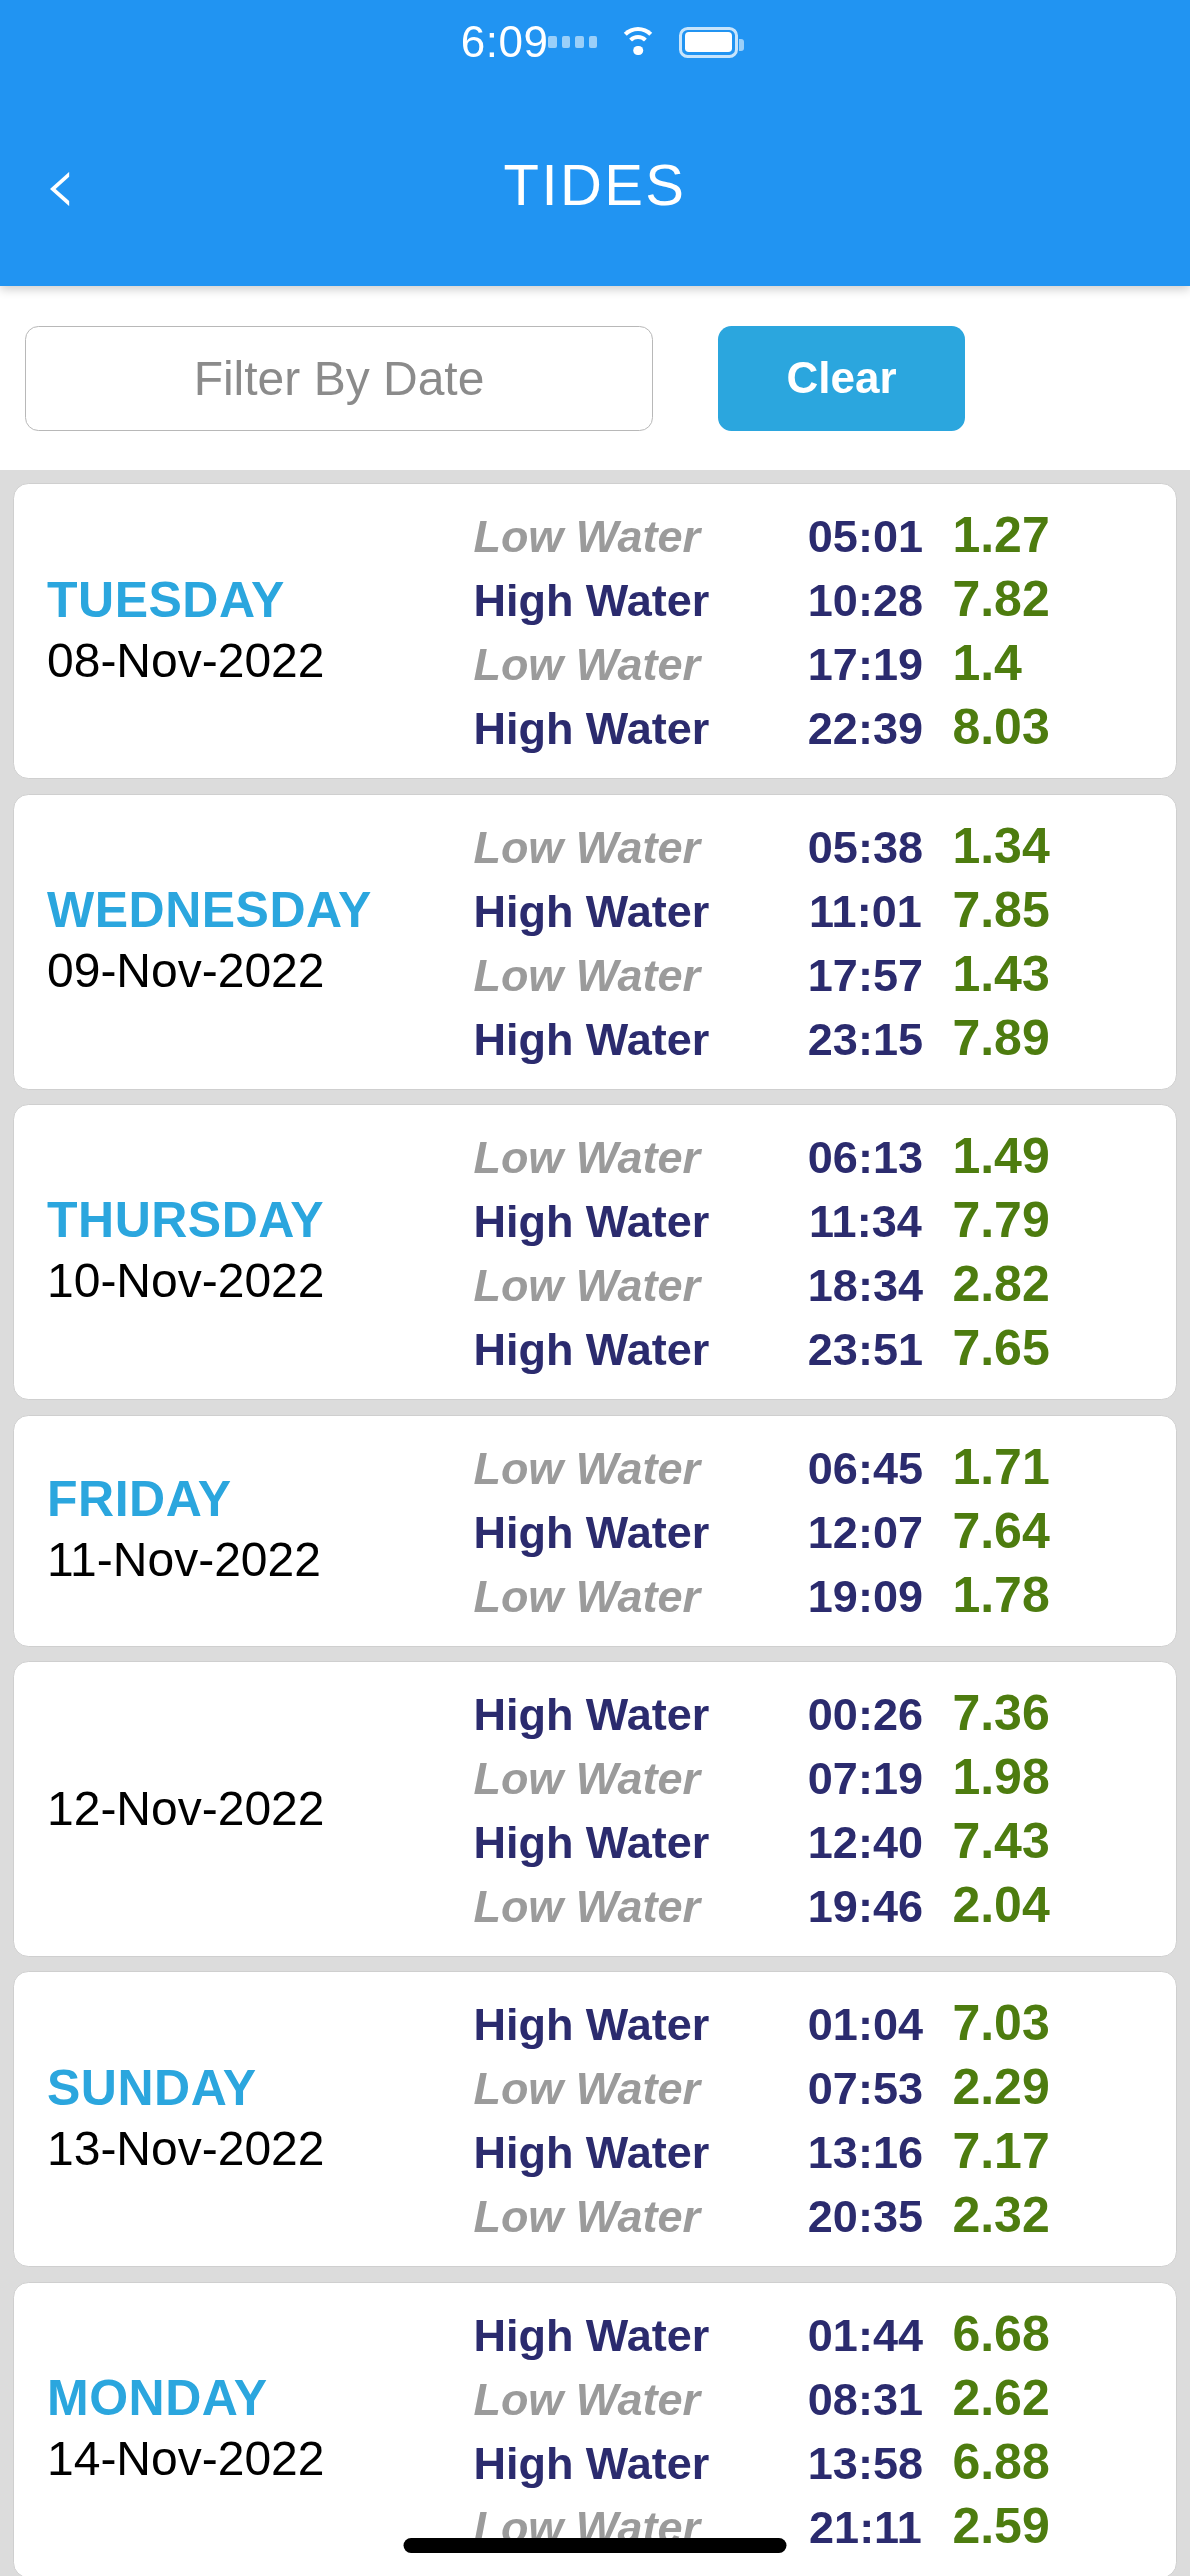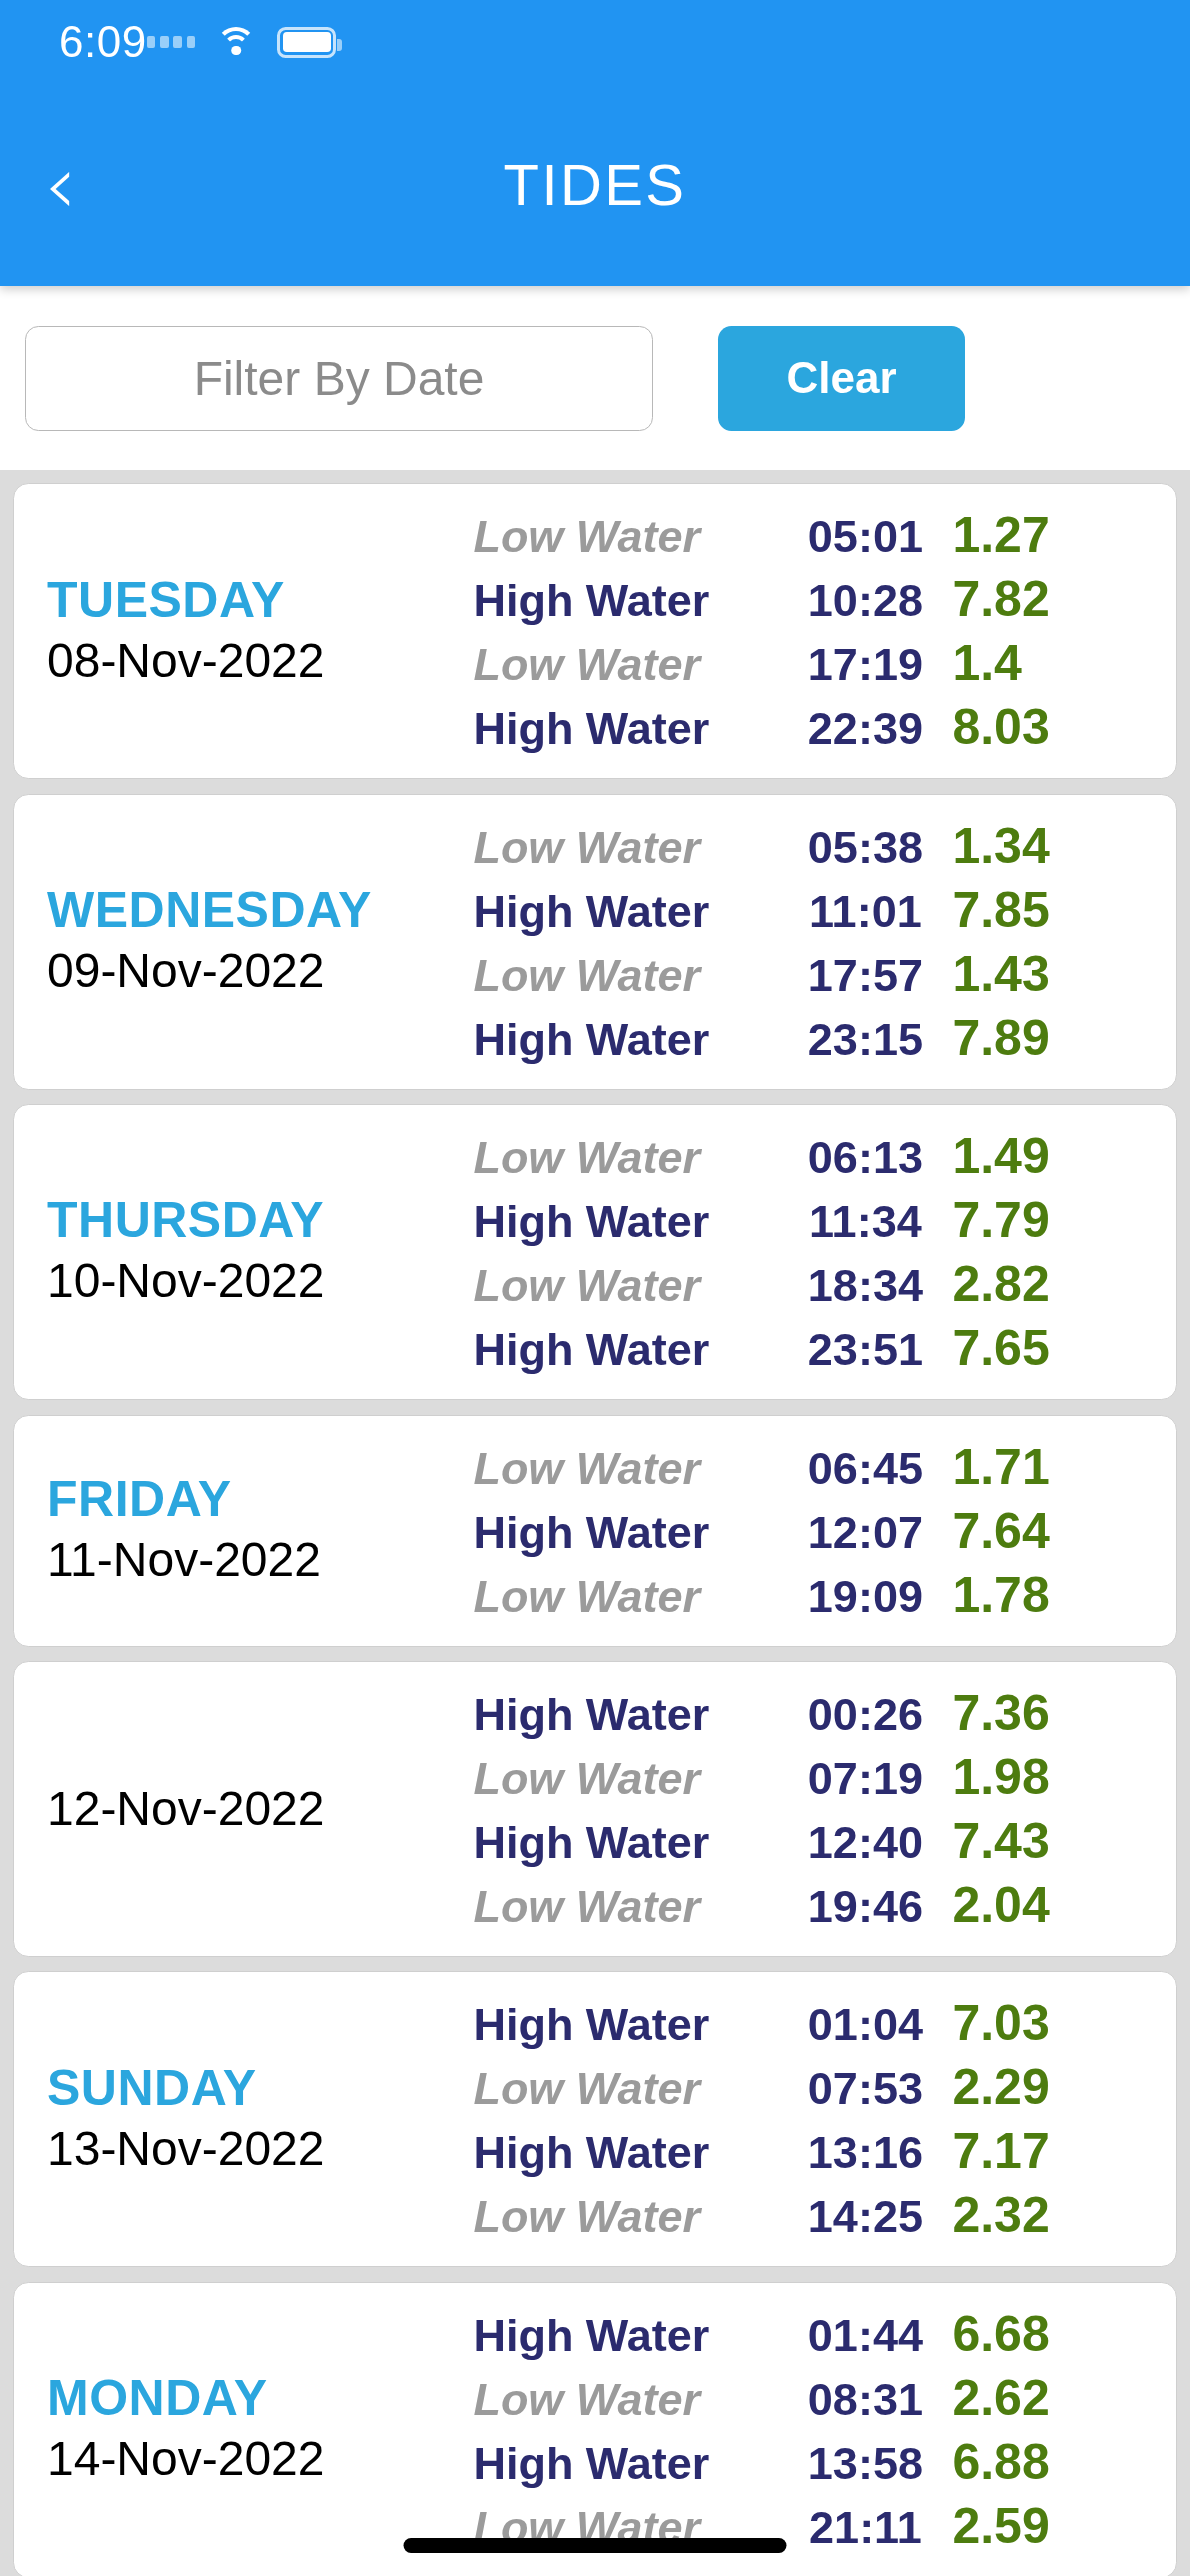--- a/index.html
+++ b/index.html
@@ -12,21 +12,21 @@
 
   
   .header {
     position:absolute; top:0; left:0; width:1190px; height:286px;
     background:#2194f2;
     box-shadow:0 3.8px 9.6px rgba(0,0,0,0.20);
     z-index:5;
   }
   .statusbar {
     position:absolute; top:0; left:0; width:100%; height:84px;
-    display:flex; align-items:center; justify-content:flex-start;
+    display:flex; align-items:center; justify-content:center;
     padding:0 50px 0 59px;
   }
   .status-time {
     color:#ffffff; font-size:44px; font-weight:400; letter-spacing:0.5px;
     line-height:1;
   }
   .status-right { display:flex; align-items:center; gap:21px; }
   .signal-dots { display:flex; align-items:flex-end; gap:4.8px; }
   .signal-dots i {
     display:block; width:8.6px; height:11.5px; border-radius:1.9px;
@@ -355,21 +355,21 @@
             <div class="tide-time">07:53</div>
             <div class="tide-height">2.29</div>
           </div>
           <div class="tide-row">
             <div class="tide-type high">High Water</div>
             <div class="tide-time">13:16</div>
             <div class="tide-height">7.17</div>
           </div>
           <div class="tide-row">
             <div class="tide-type low">Low Water</div>
-            <div class="tide-time">14:25</div>
+            <div class="tide-time">20:35</div>
             <div class="tide-height">2.32</div>
           </div>
         </div>
       </div>
       <div class="card">
         <div class="card-left">
           <div class="day-name">MONDAY</div>
           <div class="day-date">14-Nov-2022</div>
         </div>
         <div class="card-right">

